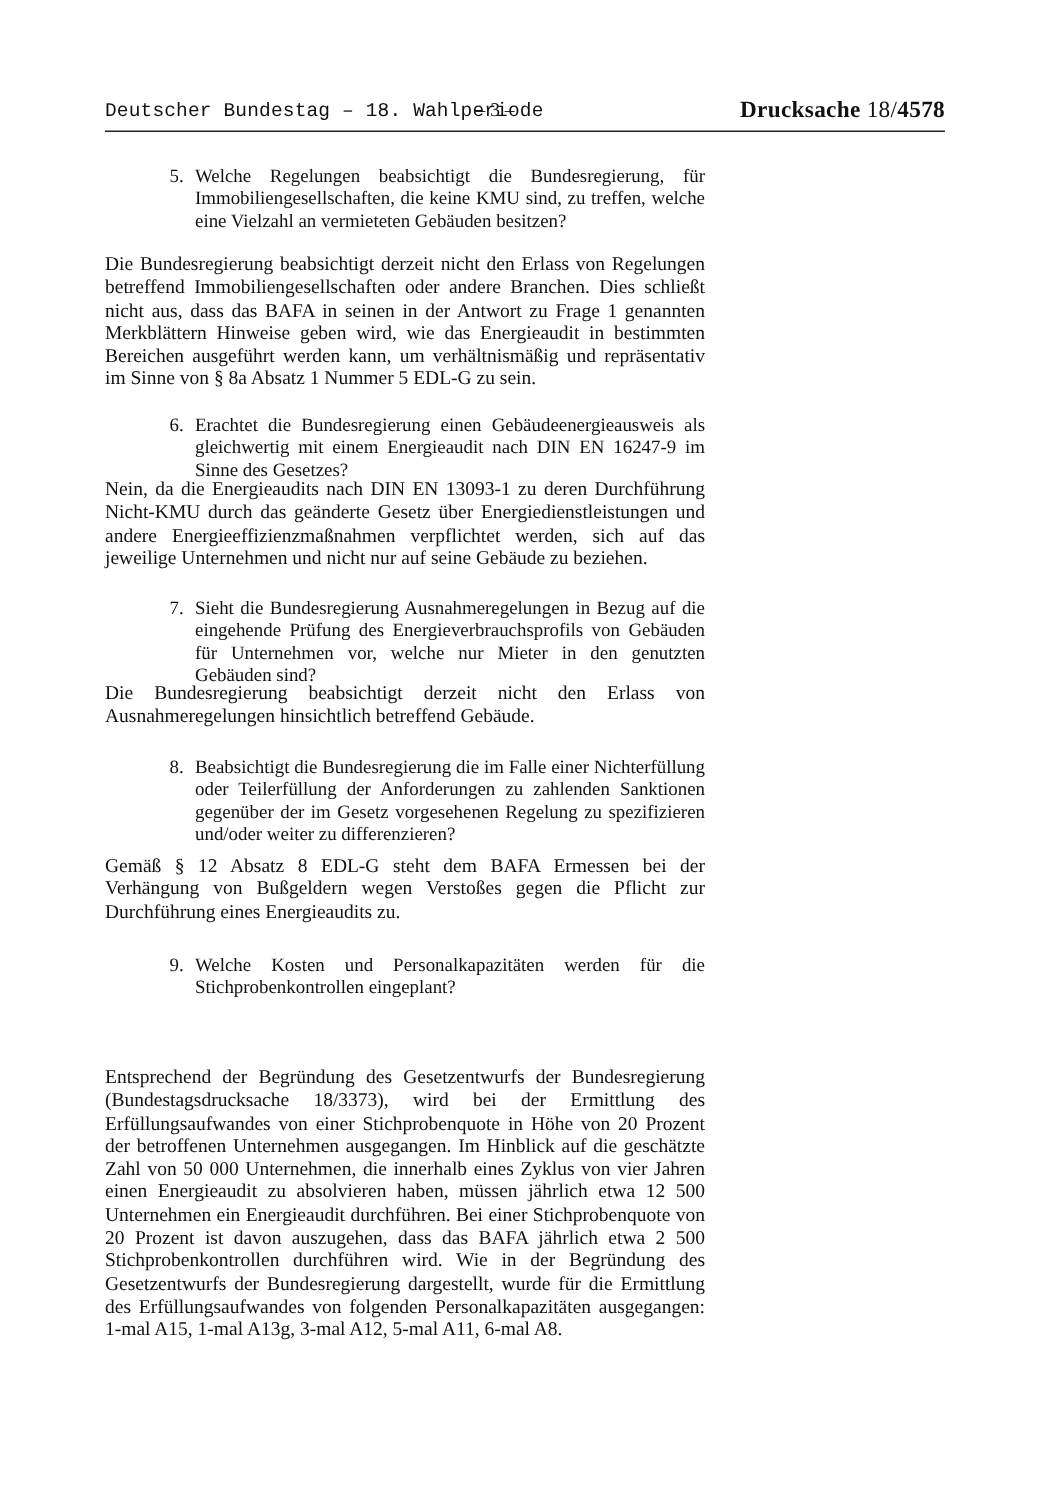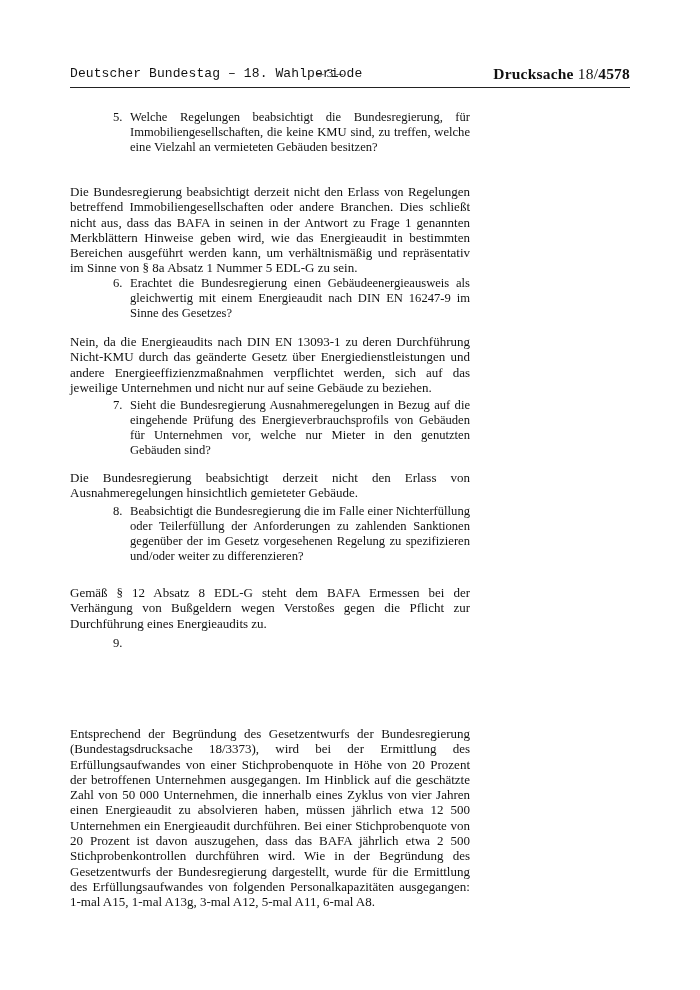--- a/index.html
+++ b/index.html
@@ -54,21 +54,21 @@
   .qtext p + p { margin-top: 9px; }
 
   
   .ablock {
     position: absolute;
     left: 70px; width: 400px;
   }
   .ablock p {
     font-size: 13px; line-height: 15.3px;
     text-align: justify;
-    hyphens: auto; margin-top: 16px; -webkit-hyphens: auto;
+    hyphens: auto; -webkit-hyphens: auto;
   }
 </style>
 </head>
 <body>
 
 <header class="header">
   <span class="h-left">Deutscher Bundestag – 18. Wahlperiode</span>
   <span class="h-center">– 3 –</span>
   <span class="h-right"><span>Drucksache </span><span class="light">18/</span><span>4578</span></span>
 </header>
@@ -93,33 +93,34 @@
   <p>Nein, da die Energieaudits nach DIN EN 13093-1 zu deren Durchführung Nicht-KMU durch das geänderte Gesetz über Energiedienstleistungen und andere Energieeffizienzmaßnahmen verpflichtet werden, sich auf das jeweilige Unternehmen und nicht nur auf seine Gebäude zu beziehen.</p>
 </section>
 
 <section class="qblock" style="top:398px">
   <span class="qnum">7.</span>
   <div class="qtext">
     <p>Sieht die Bundesregierung Ausnahmeregelungen in Bezug auf die eingehende Prüfung des Energieverbrauchsprofils von Gebäuden für Unternehmen vor, welche nur Mieter in den genutzten Gebäuden sind?</p>
   </div>
 </section>
 <section class="ablock" style="top:454px">
-  <p>Die Bundesregierung beabsichtigt derzeit nicht den Erlass von Ausnahmeregelungen hinsichtlich gemieteter Gebäude.</p>
+  <p>Die Bundesregierung beabsichtigt derzeit nicht den Erlass von Ausnahmeregelungen hinsichtlich betreffend Gebäude.</p>
 </section>
 
 <section class="qblock" style="top:504px">
   <span class="qnum">8.</span>
   <div class="qtext">
     <p>Beabsichtigt die Bundesregierung die im Falle einer Nichterfüllung oder Teilerfüllung der Anforderungen zu zahlenden Sanktionen gegenüber der im Gesetz vorgesehenen Regelung zu spezifizieren und/oder weiter zu differenzieren?</p>
   </div>
 </section>
 <section class="ablock" style="top:569px">
   <p>Gemäß § 12 Absatz 8 EDL-G steht dem BAFA Ermessen bei der Verhängung von Bußgeldern wegen Verstoßes gegen die Pflicht zur Durchführung eines Energieaudits zu.</p>
 </section>
 
 <section class="qblock" style="top:636px">
   <span class="qnum">9.</span>
   <div class="qtext">
+    <p>Welche Kosten und Personalkapazitäten werden für die Stichprobenkontrollen eingeplant?</p>
   </div>
 </section>
 <section class="ablock" style="top:710px">
   <p>Entsprechend der Begründung des Gesetzentwurfs der Bundesregierung (Bundestagsdrucksache 18/3373), wird bei der Ermittlung des Erfüllungsaufwandes von einer Stichprobenquote in Höhe von 20 Prozent der betroffenen Unternehmen ausgegangen. Im Hinblick auf die geschätzte Zahl von 50&nbsp;000 Unternehmen, die innerhalb eines Zyklus von vier Jahren einen Energieaudit zu absolvieren haben, müssen jährlich etwa 12&nbsp;500 Unternehmen ein Energieaudit durchführen. Bei einer Stichprobenquote von 20 Prozent ist davon auszugehen, dass das BAFA jährlich etwa 2&nbsp;500 Stichprobenkontrollen durchführen wird. Wie in der Begründung des Gesetzentwurfs der Bundesregierung dargestellt, wurde für die Ermittlung des Erfüllungsaufwandes von folgenden Personalkapazitäten ausgegangen: 1-mal A15, 1-mal A13g, 3-mal A12, 5-mal A11, 6-mal A8.</p>
 </section>
 
 </body></html>

